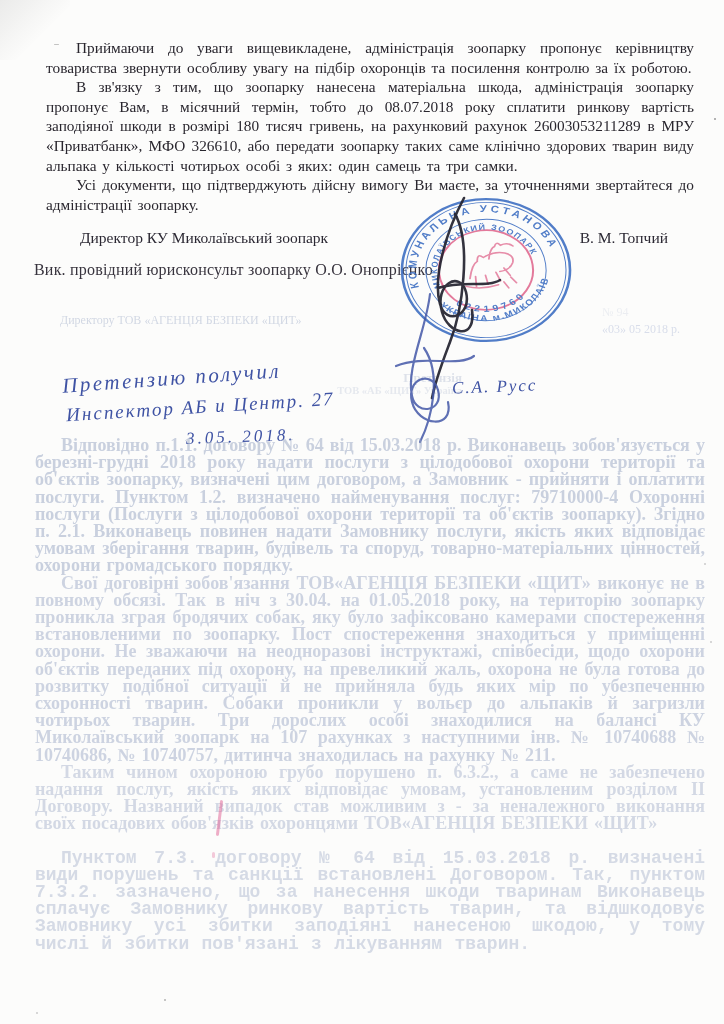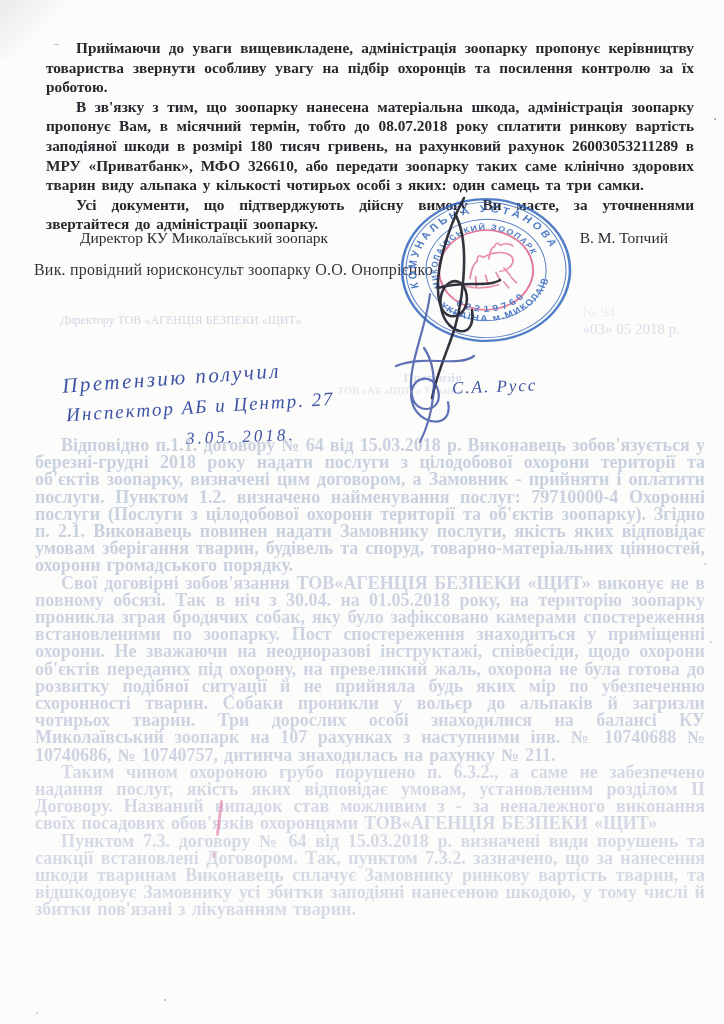--- a/index.html
+++ b/index.html
@@ -8,21 +8,21 @@
     background:#fcfcfb;
     font-family:"Liberation Serif", serif;
     color:#29262e;
   }
   .page::before{ 
     content:"";position:absolute;left:0;top:0;width:70px;height:60px;
     background:linear-gradient(135deg, rgba(80,80,80,0.10), rgba(80,80,80,0) 60%);
     pointer-events:none;
   }
   
-  .doc-text{position:absolute;left:46px;right:30px;top:38px;font-weight:bold;}
+  .doc-text{position:absolute;left:46px;right:30px;top:38px;}
   .doc-text p{
     margin:0;text-indent:30px;text-align:justify;
     font-size:15.3px;line-height:19.6px;word-spacing:2px;
     color:#29262e;
   }
   .sig-row{
     position:absolute;left:48px;right:56px;top:229px;
     display:flex;justify-content:space-between;
     font-size:15.5px;color:#2b2833;margin-left:32px;
   }
@@ -41,35 +41,35 @@
     white-space:nowrap;
   }
   .hw1{left:62px;top:366px;font-size:21px;letter-spacing:2.5px;transform:rotate(-4deg);}
   .hw-name{left:452px;top:377px;font-size:17px;letter-spacing:2px;transform:rotate(-2deg);}
   .hw2{left:66px;top:396px;font-size:19px;letter-spacing:2px;transform:rotate(-3.5deg);}
   .hw-date{left:186px;top:427px;font-size:17px;letter-spacing:3px;transform:rotate(-2deg);}
   
   .ghost{position:absolute;pointer-events:none;color:#97a5c3;}
   .g-recipient{left:60px;top:312px;width:310px;font-size:12px;font-weight:normal;opacity:.42;line-height:17px;}
   .g-recipient .l2{padding-left:128px;}
-  .g-ref{right:44px;top:304px;text-align:left;font-size:15px;line-height:17px;}
+  .g-ref{right:44px;top:304px;text-align:left;font-size:12px;line-height:17px;}
   .g-ref .no{opacity:.16;}
   .g-ref .dt{opacity:.28;color:#7d8fc0;}
   .g-title{left:252px;top:371px;width:210px;text-align:right;line-height:13px;}
   .g-title .t{font-size:13px;font-weight:bold;opacity:.30;}
   .g-title .s{font-size:10.5px;font-weight:bold;opacity:.22;}
   .ghost-body{left:35px;top:437px;width:670px;}
   .ghost-body p{
     margin:0;text-indent:26px;text-align:justify;
     font-size:18px;line-height:17.2px;font-weight:600;word-spacing:1.5px;
   }
   .ghost-body p:nth-child(1){opacity:.50;}
   .ghost-body p:nth-child(2){opacity:.46;}
   .ghost-body p:nth-child(3){opacity:.40;}
-  .ghost-body p:nth-child(4){opacity:.38;margin-top:0;}
+  .ghost-body p:nth-child(4){opacity:.38;margin-top:17px;font-family:Liberation Mono, monospace;}
   
   .pink-mark{position:absolute;left:218px;top:800px;width:3px;height:36px;
     background:#e26b9a;opacity:.55;transform:rotate(7deg);border-radius:2px;}
   .pink-dot{position:absolute;left:212px;top:852px;width:3px;height:6px;
     background:#e26b9a;opacity:.35;border-radius:2px;}
   .speck{position:absolute;background:#5a5a5a;border-radius:1px;}
 </style>
 </head>
 <body>
 

